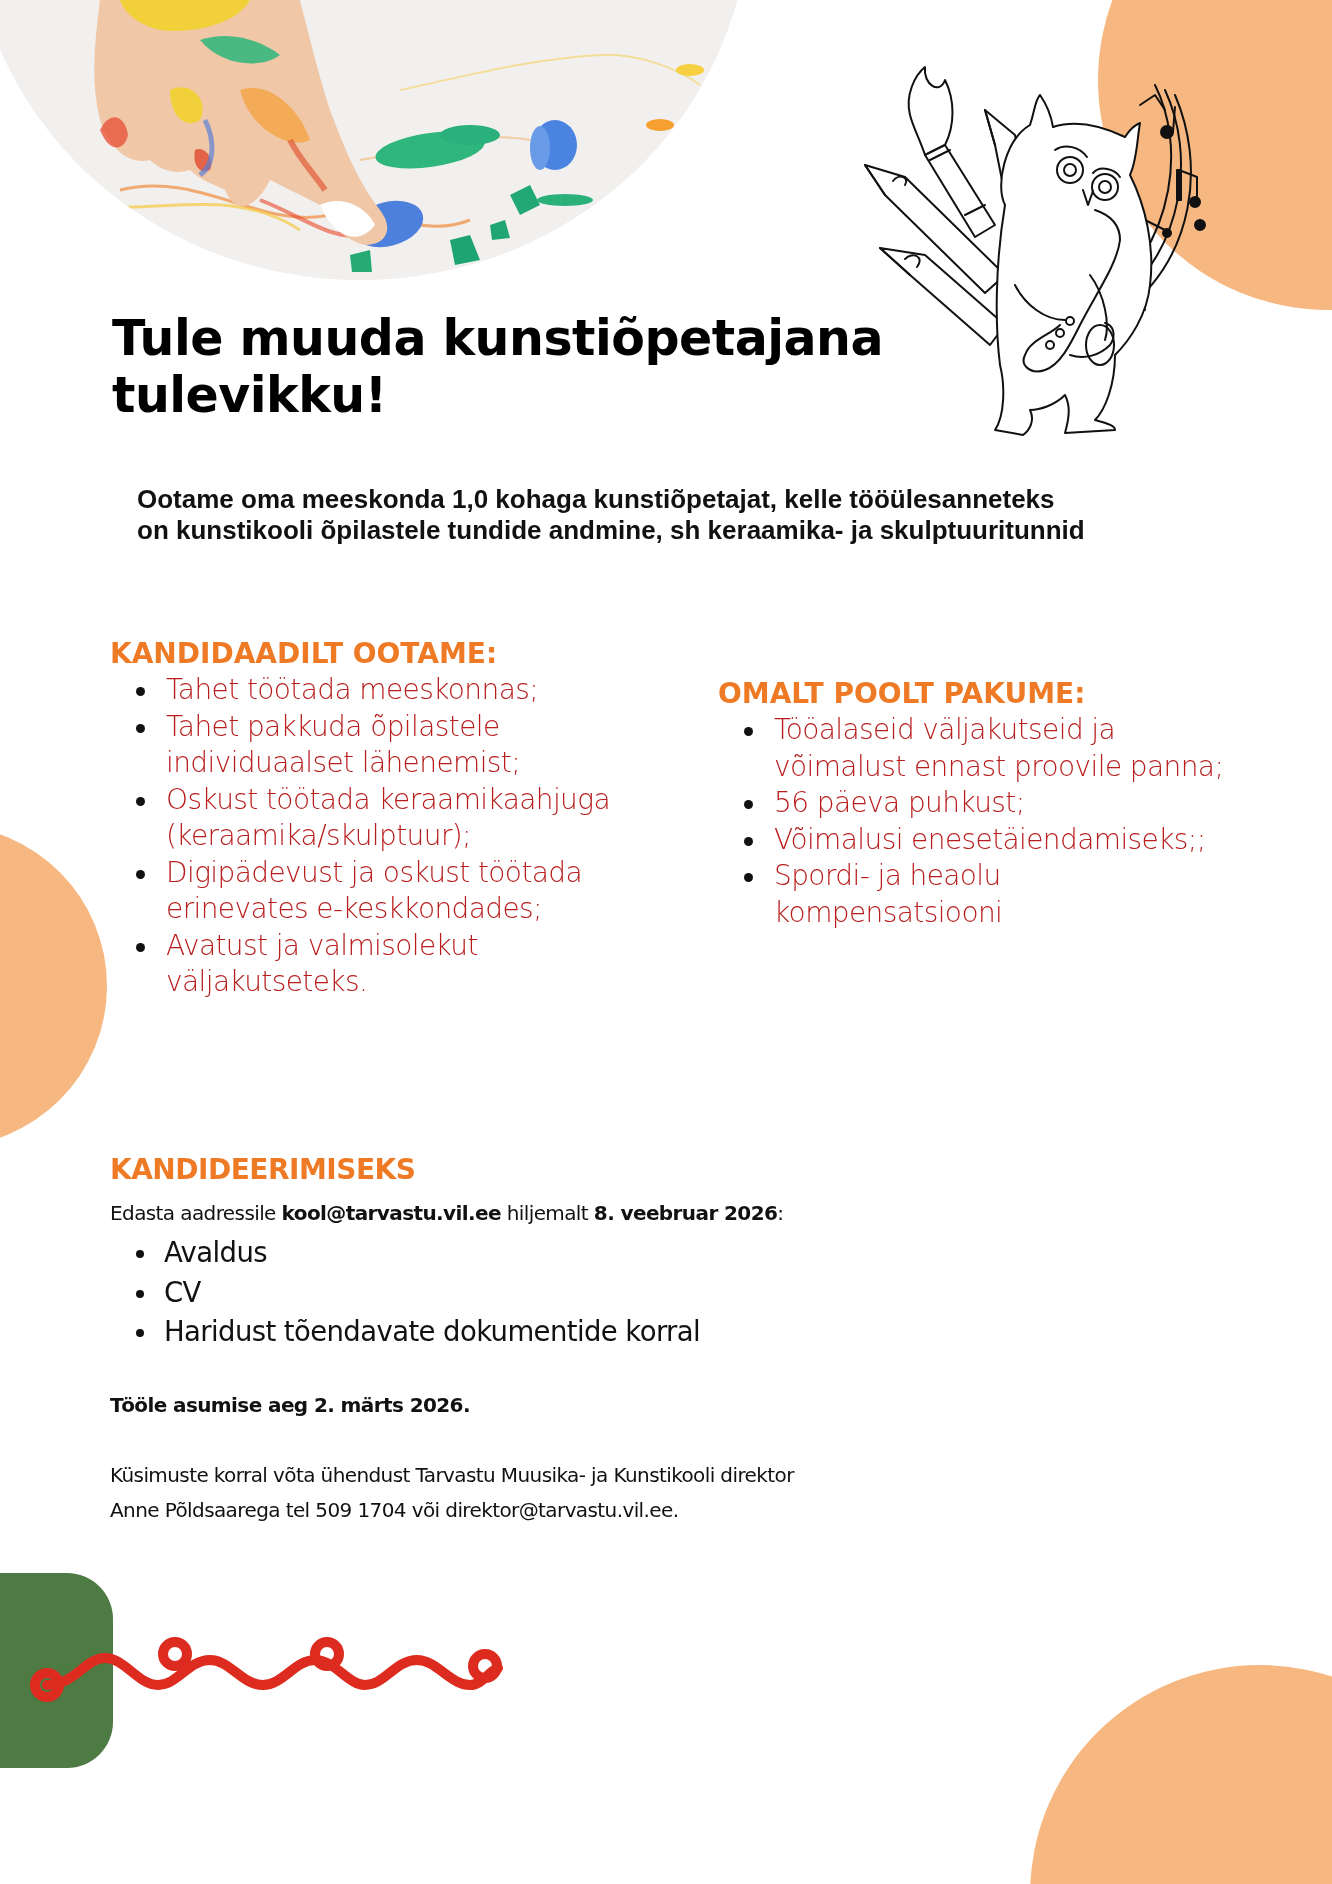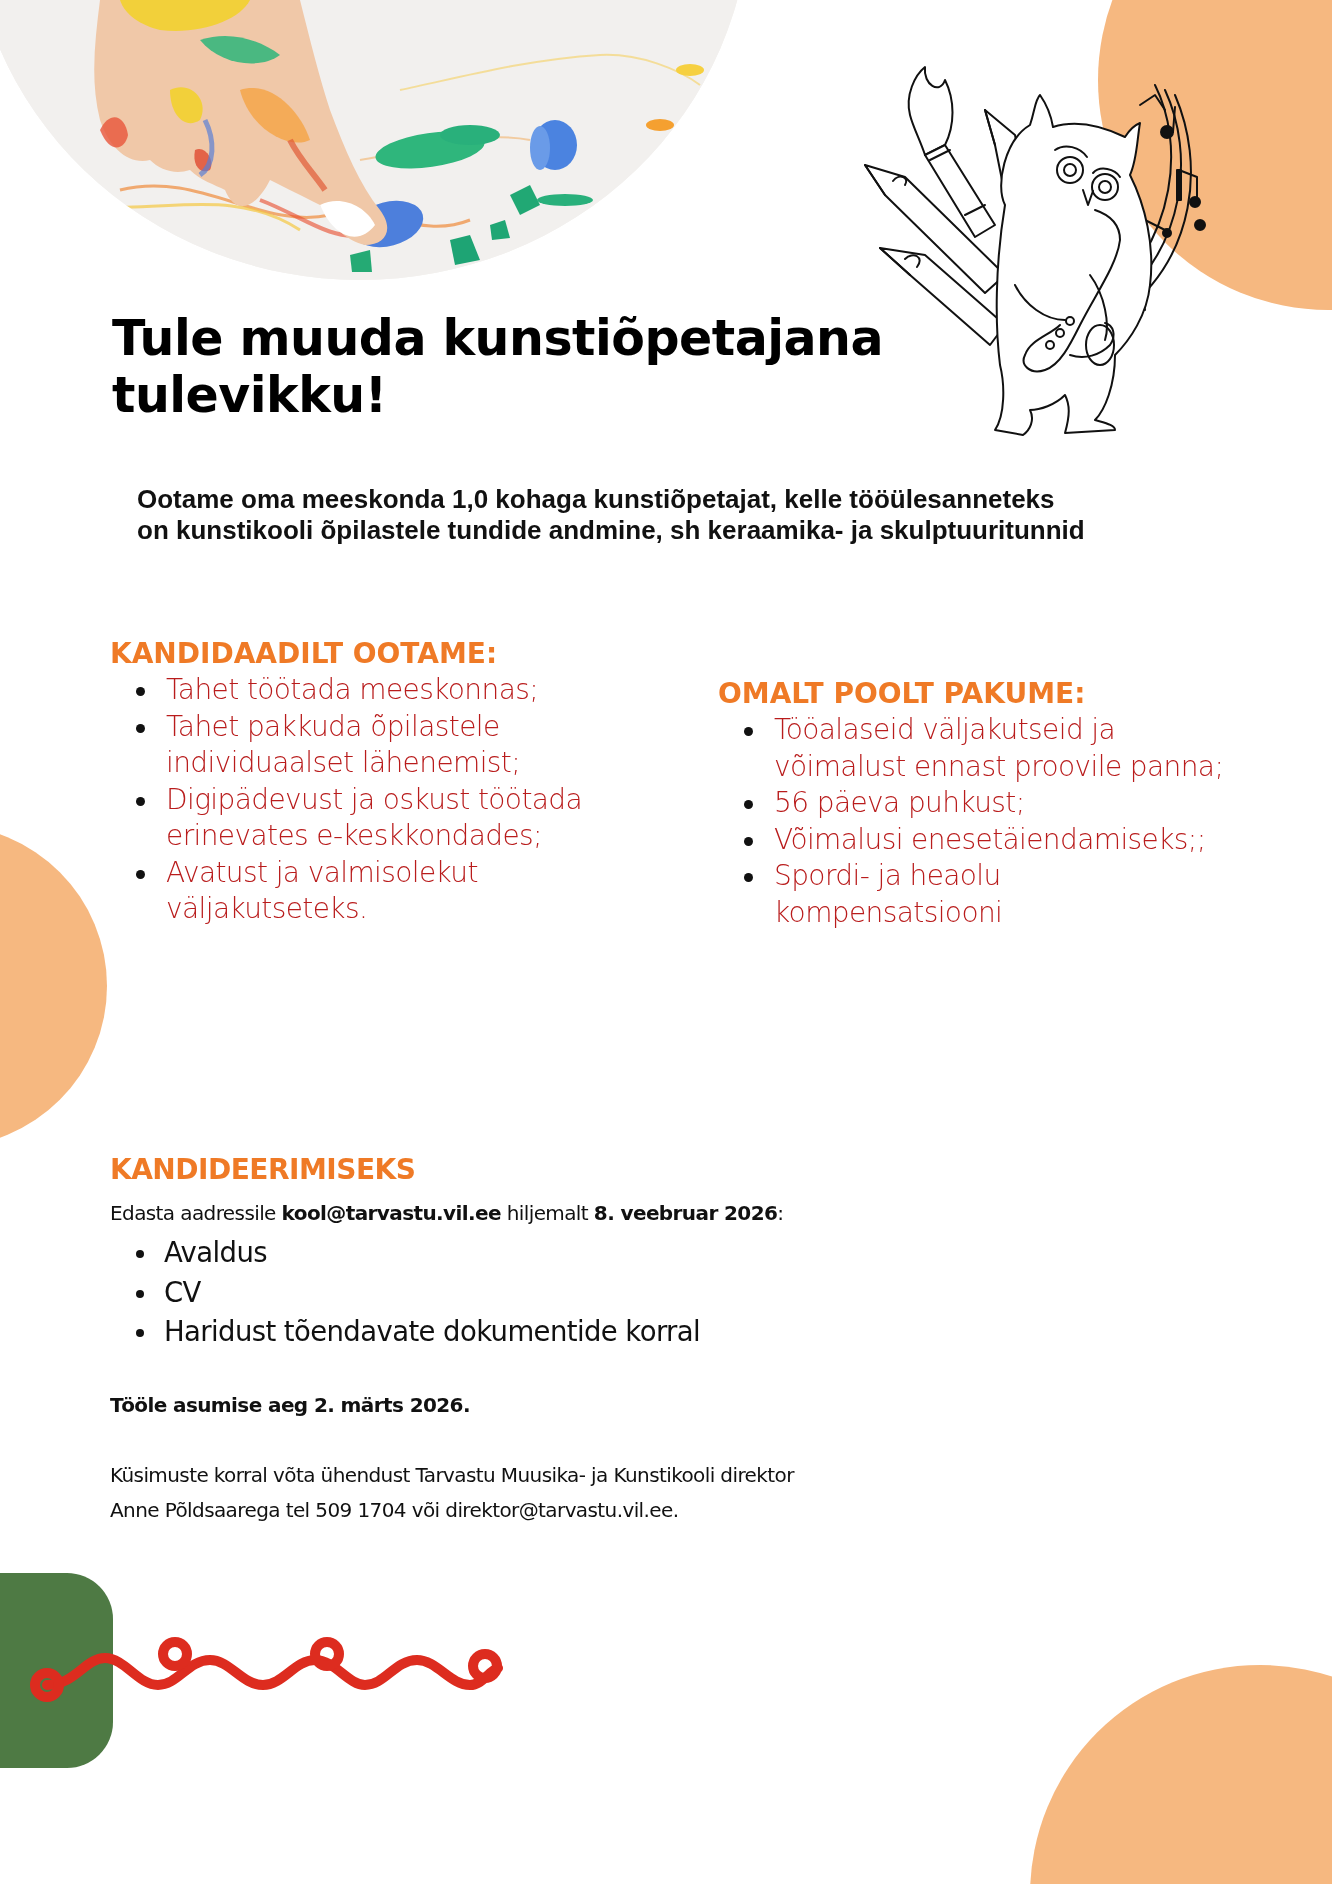--- a/index.html
+++ b/index.html
@@ -175,20 +175,21 @@
 <p class="abs intro">
   <span>Ootame oma meeskonda 1,0 kohaga kunstiõpetajat, kelle tööülesanneteks</span><br>
   <span>on kunstikooli õpilastele tundide andmine, sh keraamika- ja skulptuuritunnid</span>
 </p>
 
 <section class="abs col-left">
   <h2 class="heading h-col">KANDIDAADILT OOTAME:</h2>
   <ul class="bul">
     <li><span>Tahet töötada meeskonnas;</span></li>
     <li><span>Tahet pakkuda õpilastele</span><br><span>individuaalset lähenemist;</span></li>
+    <li><span>Oskust töötada keraamikaahjuga</span><br><span>(keraamika/skulptuur);</span></li>
     <li><span>Digipädevust ja oskust töötada</span><br><span>erinevates e-keskkondades;</span></li>
     <li><span>Avatust ja valmisolekut</span><br><span>väljakutseteks.</span></li>
   </ul>
 </section>
 
 <section class="abs col-right">
   <h2 class="heading h-col">OMALT POOLT PAKUME:</h2>
   <ul class="bul">
     <li><span>Tööalaseid väljakutseid ja</span><br><span>võimalust ennast proovile panna;</span></li>
     <li><span>56 päeva puhkust;</span></li>

